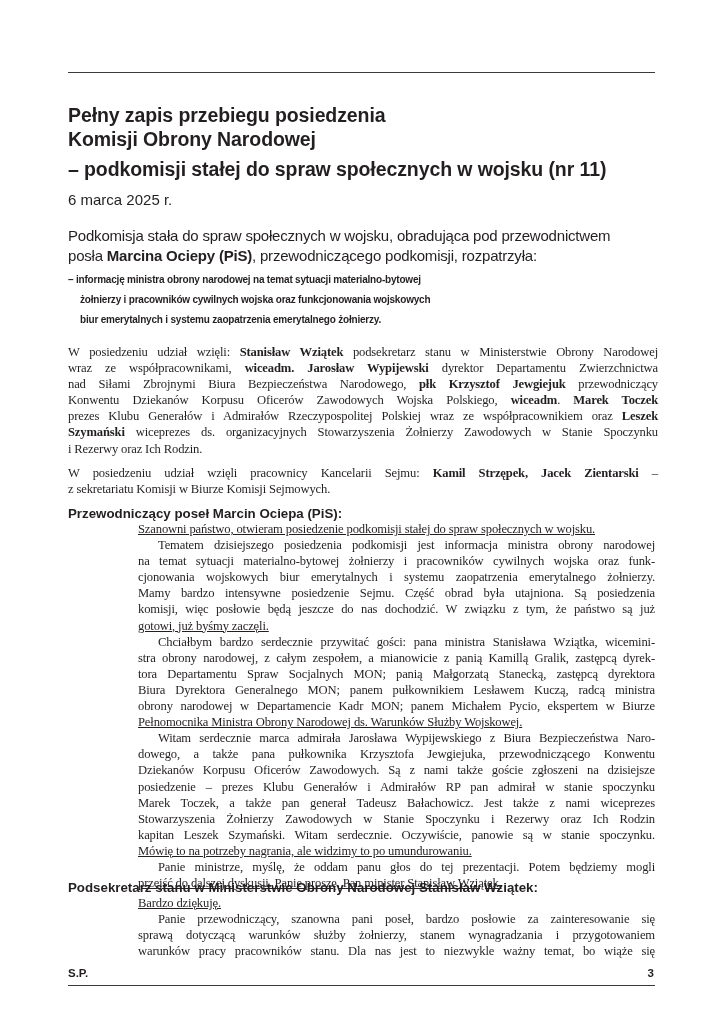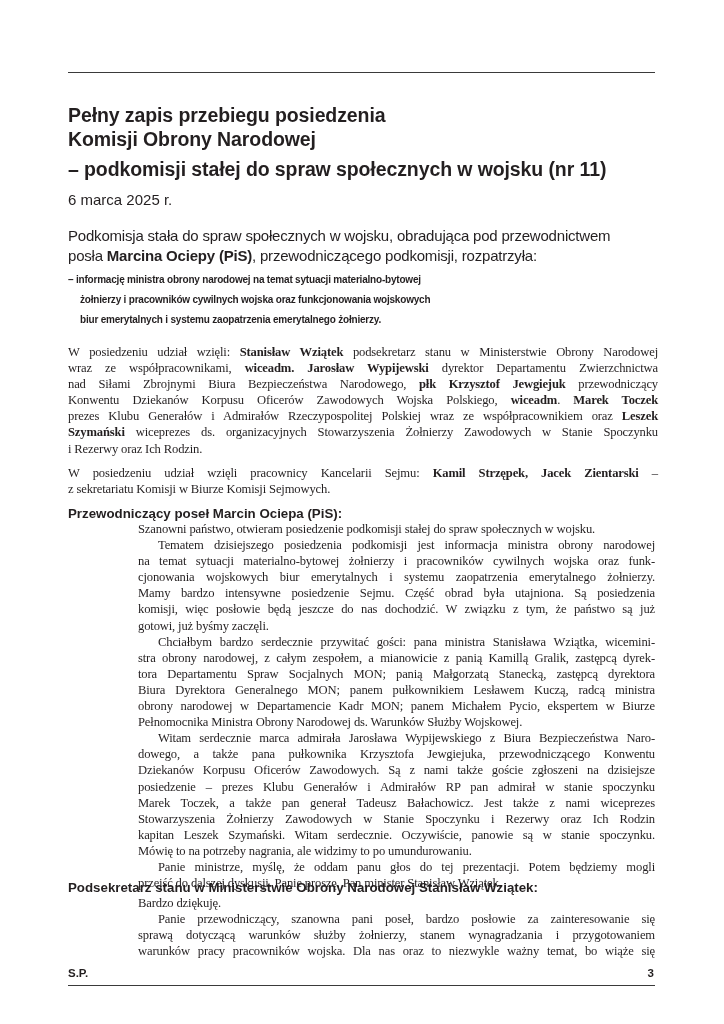--- a/index.html
+++ b/index.html
@@ -26,21 +26,21 @@
   .serif { font-family: "Liberation Serif", serif; font-size: 12.6px; line-height: 16.1px; letter-spacing: -0.15px; }
   .block { position: absolute; left: 68px; width: 590px; }
   .block .line { display: block; white-space: nowrap; text-align: justify; text-align-last: justify; }
   .block .line.last { text-align-last: left; }
   .participants { top: 344px; }
   .staff { top: 465px; }
   .speaker { position: absolute; left: 68px; font-family: Liberation Sans, sans-serif; font-weight: bold; font-size: 13.3px; line-height: 16px; white-space: nowrap; }
   .speaker1 { top: 506px; }
   .speech1 { position: absolute; left: 138px; top: 521px; width: 517px; }
   .speech1 .line, .speech2 .line { display: block; white-space: nowrap; text-align: justify; text-align-last: justify; }
-  .speech1 .line.last, .speech2 .line.last { text-align-last: left; }
+  .speech1 .line.last, .speech2 .line.last { text-align-last: left; text-decoration: underline; }
   .speech1 .first, .speech2 .first { padding-left: 20px; }
   .speaker2 { top: 880px; }
   .speech2 { position: absolute; left: 138px; top: 895px; width: 517px; }
 
   b { font-weight: bold; margin-top: 8px; }
 
   .footer-left { position: absolute; left: 68px; top: 967px; font-family: "Liberation Sans", sans-serif; font-weight: bold; font-size: 11.5px; }
   .footer-right { position: absolute; right: 70px; top: 967px; font-family: "Liberation Sans", sans-serif; font-weight: bold; font-size: 11.5px; }
 </style>
 </head>
@@ -107,18 +107,18 @@
   <span class="line last">Mówię to na potrzeby nagrania, ale widzimy to po umundurowaniu.</span>
   <span class="line first">Panie ministrze, myślę, że oddam panu głos do tej prezentacji. Potem będziemy mogli</span>
   <span class="line last">przejść do dalszej dyskusji. Panie proszę. Pan minister Stanisław Wziątek.</span>
 </div>
 
 <div class="speaker speaker2">Podsekretarz stanu w Ministerstwie Obrony Narodowej Stanisław Wziątek:</div>
 <div class="speech2 serif">
   <span class="line last">Bardzo dziękuję.</span>
   <span class="line first">Panie przewodniczący, szanowna pani poseł, bardzo posłowie za zainteresowanie się</span>
   <span class="line">sprawą dotyczącą warunków służby żołnierzy, stanem wynagradzania i przygotowaniem</span>
-  <span class="line">warunków pracy pracowników wojska. Dla nas oraz to niezwykle ważny temat, bo wiąże się</span>
+  <span class="line">warunków pracy pracowników stanu. Dla nas jest to niezwykle ważny temat, bo wiąże się</span>
 </div>
 
 <div class="footer-left">S.P.</div>
 <div class="footer-right">3</div>
 <div class="rule rule-bottom"></div>
 
 </body></html>

